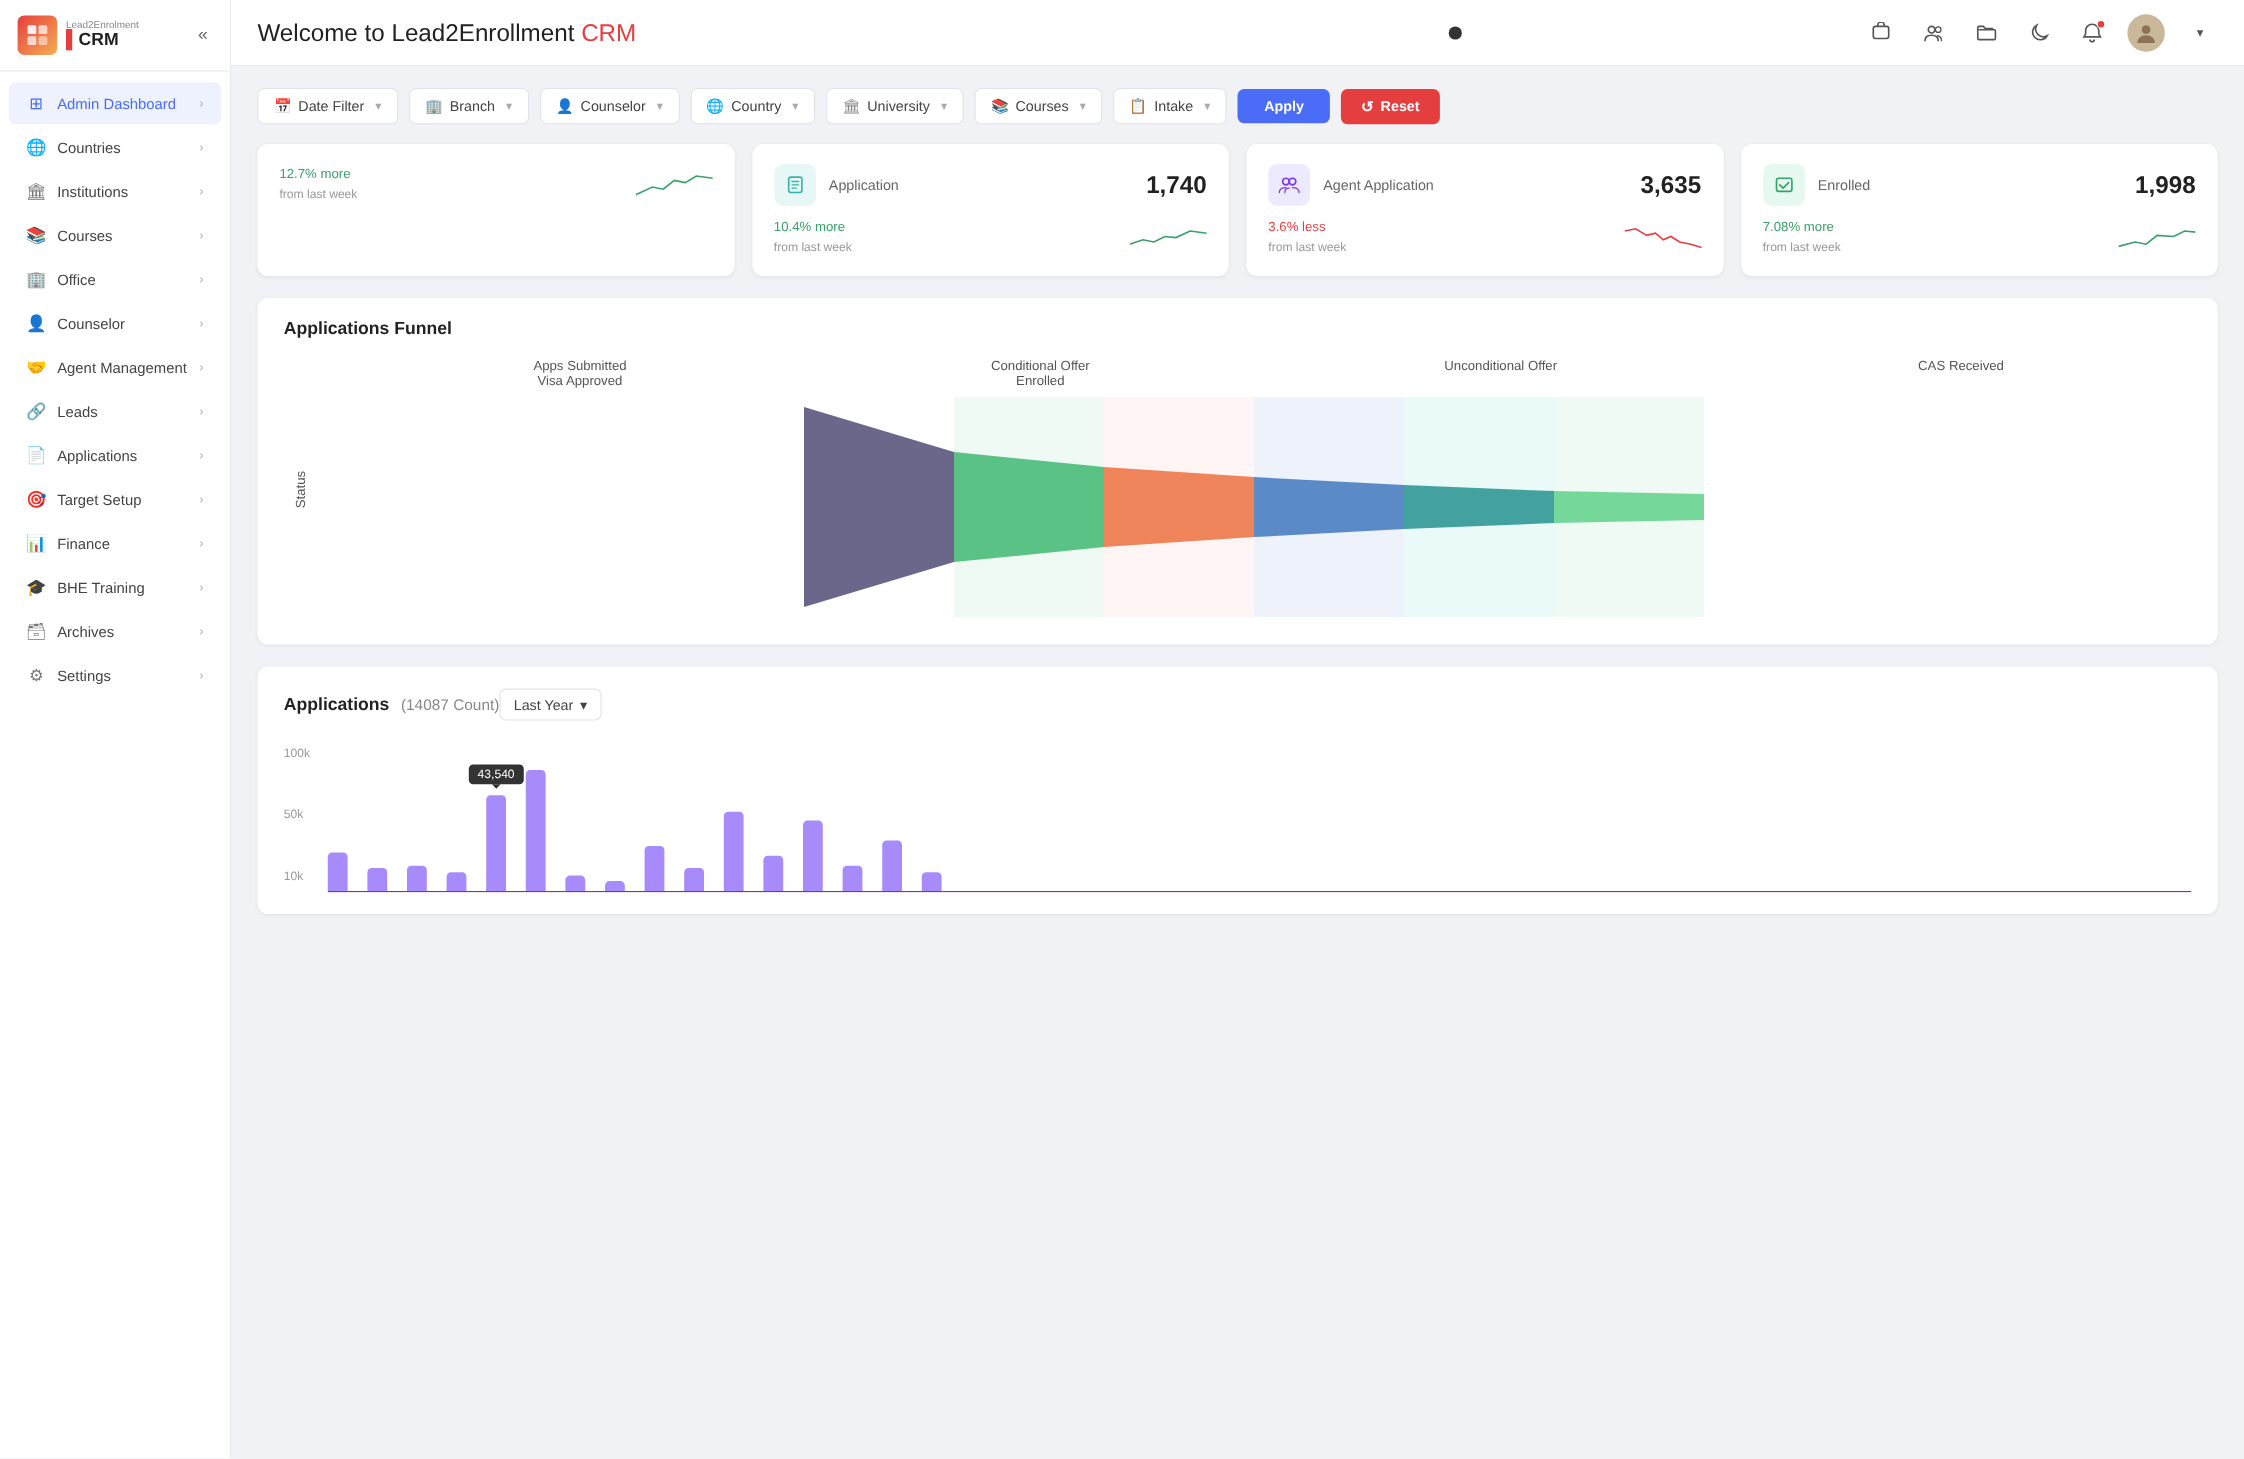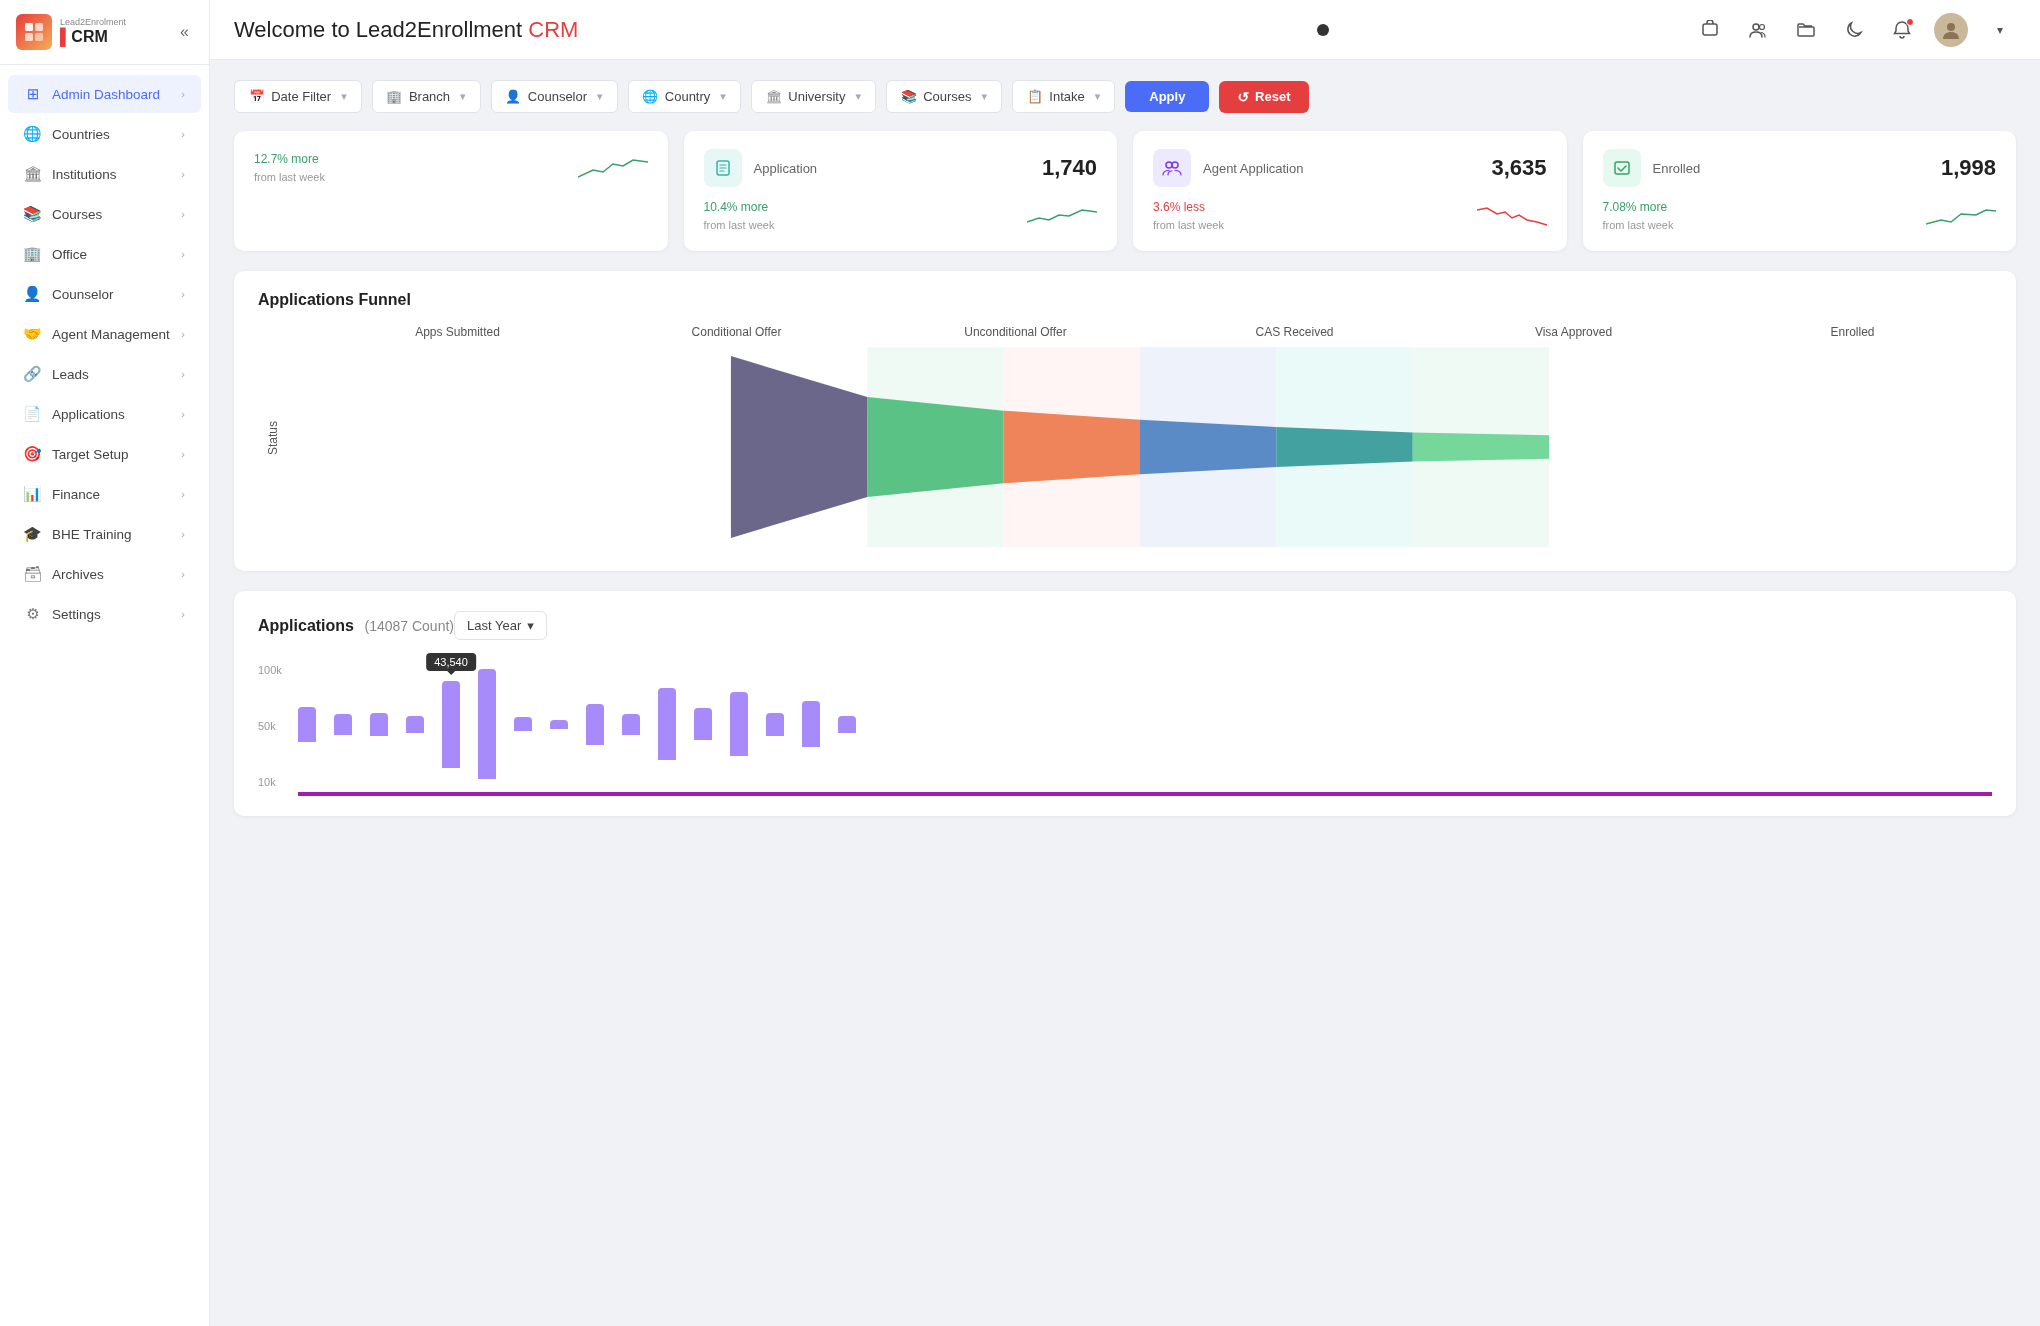--- a/index.html
+++ b/index.html
@@ -153,21 +153,21 @@
       background: #fff;
       border-radius: 10px;
       padding: 20px 24px;
       box-shadow: 0 1px 4px rgba(0,0,0,0.06);
       margin-bottom: 20px;
     }
     .section-title { font-size: 16px; font-weight: 700; color: #222; margin-bottom: 16px; }
 
     .funnel-labels {
       display: grid;
-      grid-template-columns: repeat(6, 1fr);
+      grid-template-columns: repeat(4, 1fr);
       margin-bottom: 8px;
       padding-left: 30px;
     }
     .funnel-label { font-size: 12px; color: #555; text-align: center; font-weight: 500; }
 
     
     .apps-header { display:flex; align-items:center; justify-content:flex-start; margin-bottom: 16px; }
     .apps-title { font-size: 16px; font-weight: 700; color: #222; }
     .apps-count { font-size: 14px; color: #888; font-weight: 400; }
     .year-select {
@@ -176,21 +176,21 @@
       border: 1px solid #e0e3eb;
       border-radius: 6px;
       font-size: 13px;
       color: #444;
       cursor: pointer;
       background: #fff;
     }
     .bar-chart-container { position:relative; }
     .bar-chart-yaxis { position:absolute; left: 0; top: 0; height: 100%; display:flex; flex-direction:column; justify-content:space-between; padding: 8px 0; }
     .y-tick { font-size: 11px; color: #999; }
-    .bars-area { margin-left: 40px; display:flex; align-items:center; height: 140px; gap: 18px; border-bottom: 4px solid #a21caf; position:relative; }
+    .bars-area { margin-left: 40px; display:flex; align-items:flex-end; height: 140px; gap: 18px; border-bottom: 1px solid #a21caf; position:relative; }
     .bar-col { display:flex; flex-direction:column; align-items:center; gap: 4px; }
     .bar { width: 18px; border-radius: 4px 4px 0 0; background: #a78bfa; position:relative; }
     .bar-tooltip {
       position:absolute;
       top: -28px;
       left: 50%;
       transform: translateX(-50%);
       background: #333;
       color: #fff;
       font-size: 11px;

